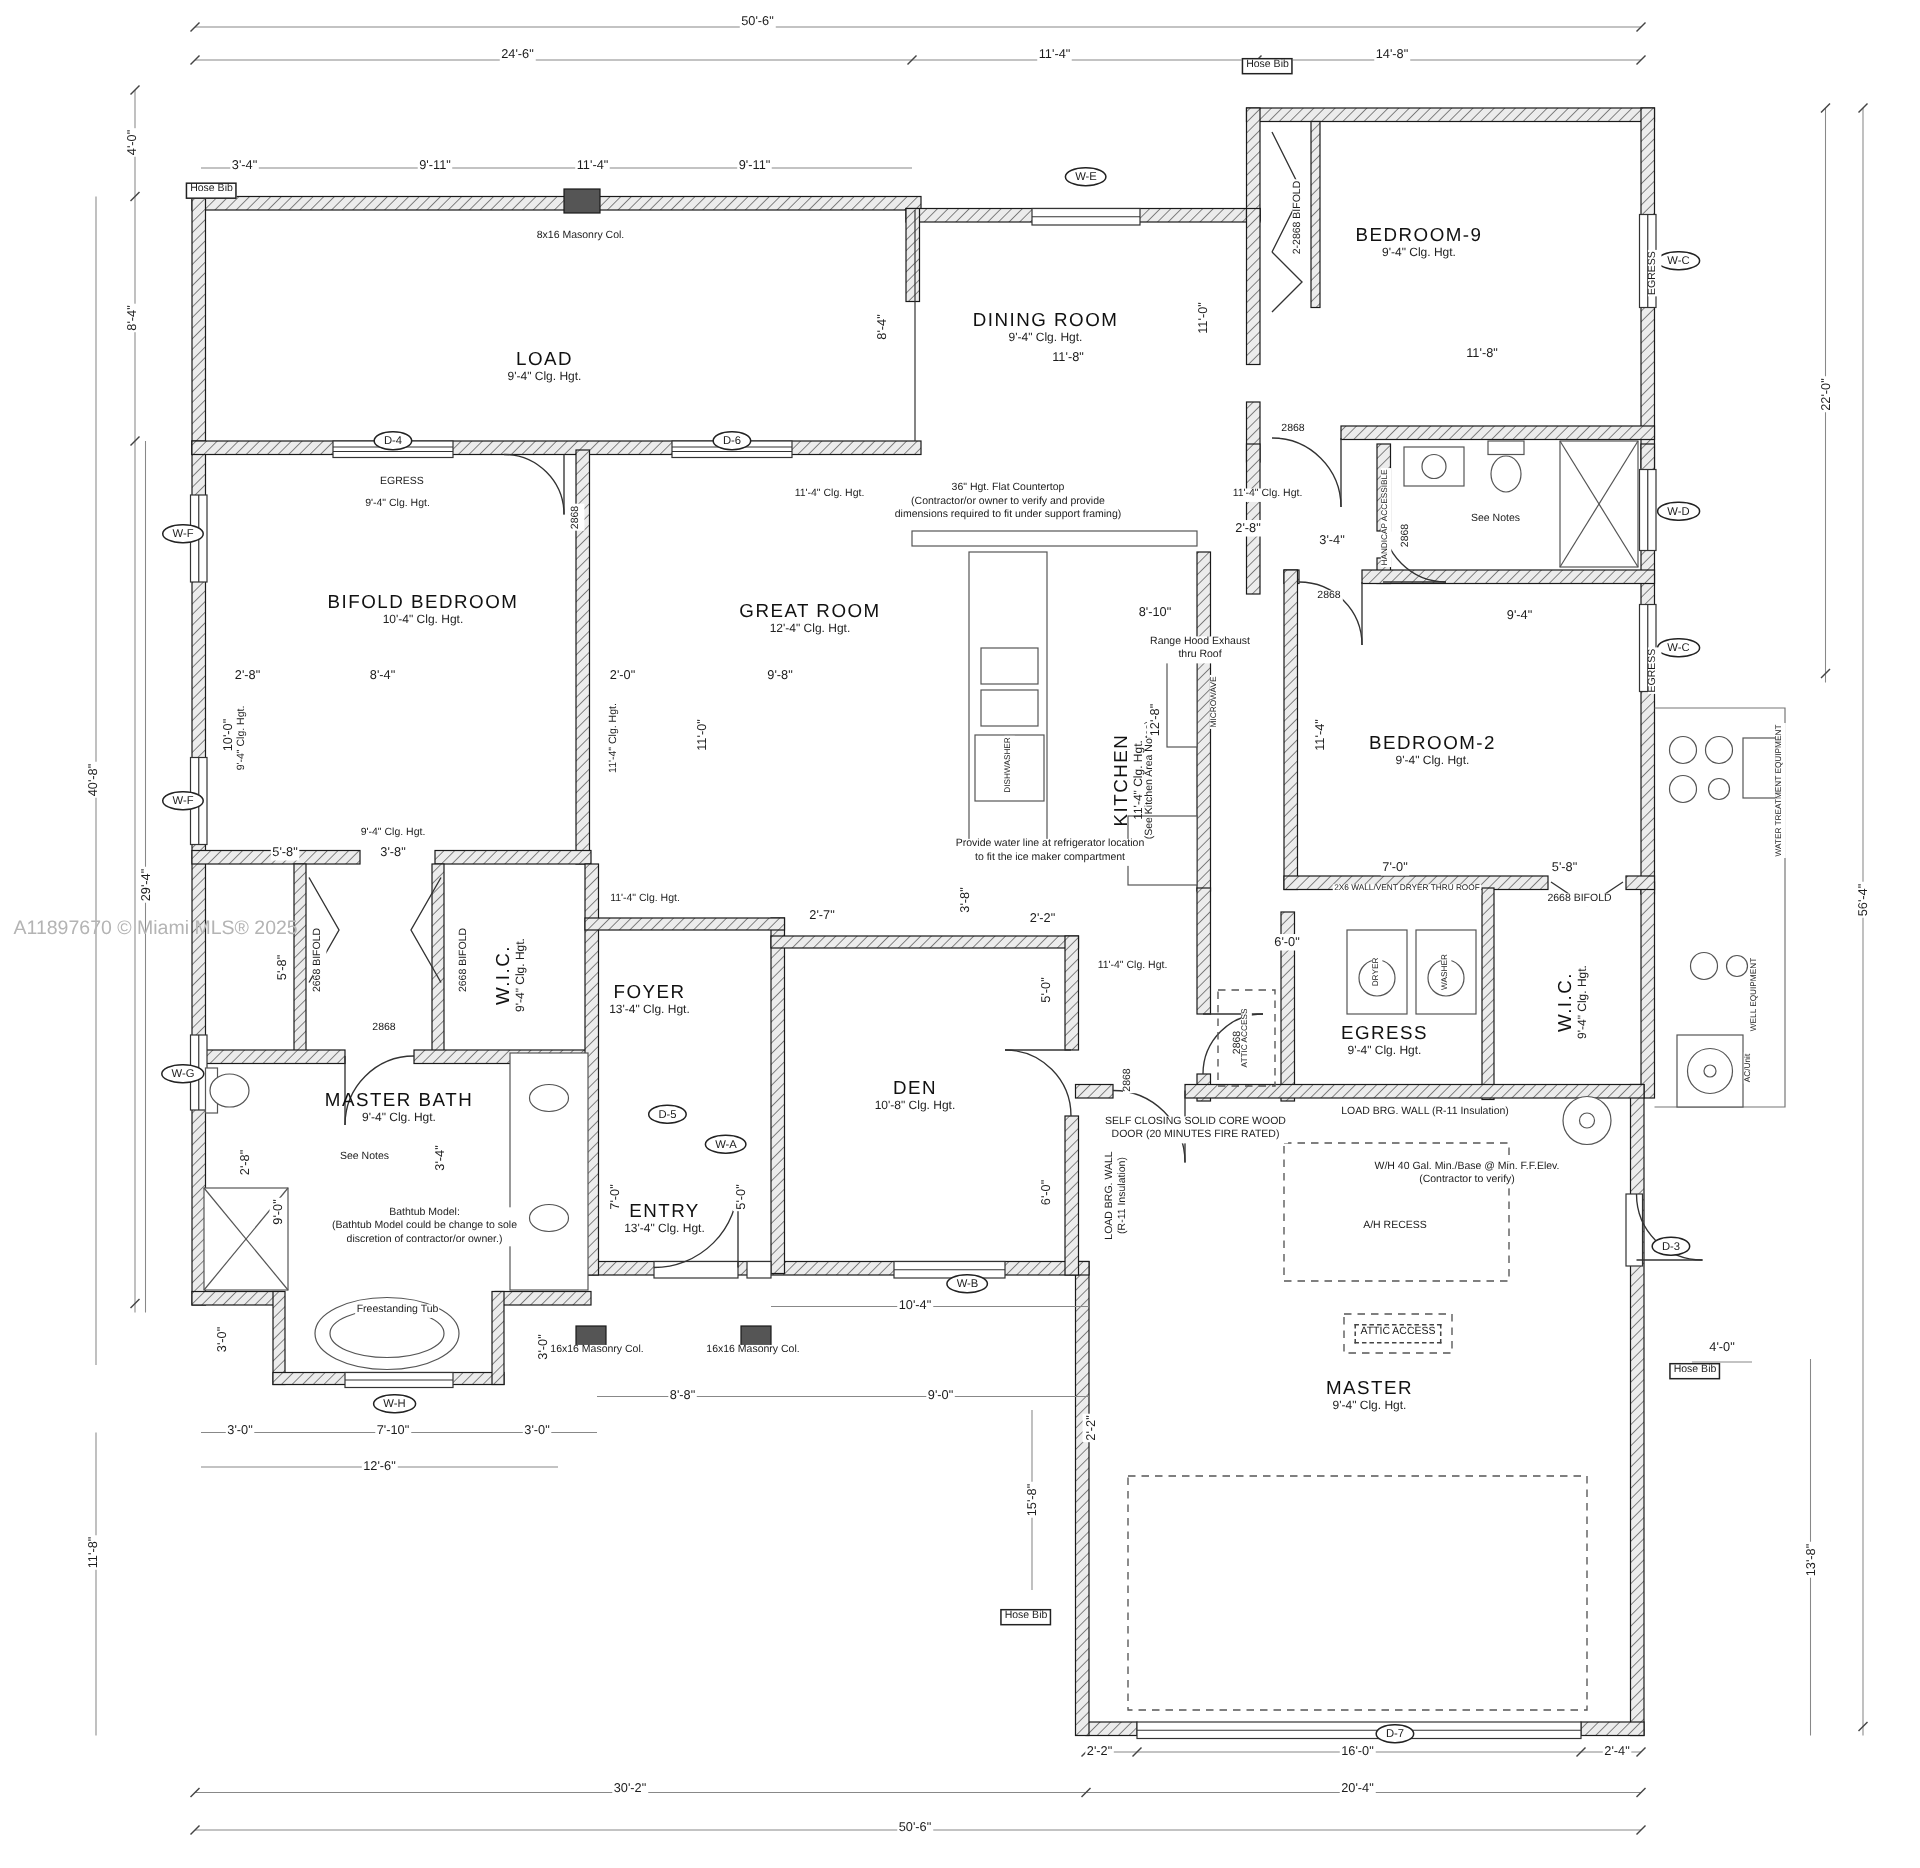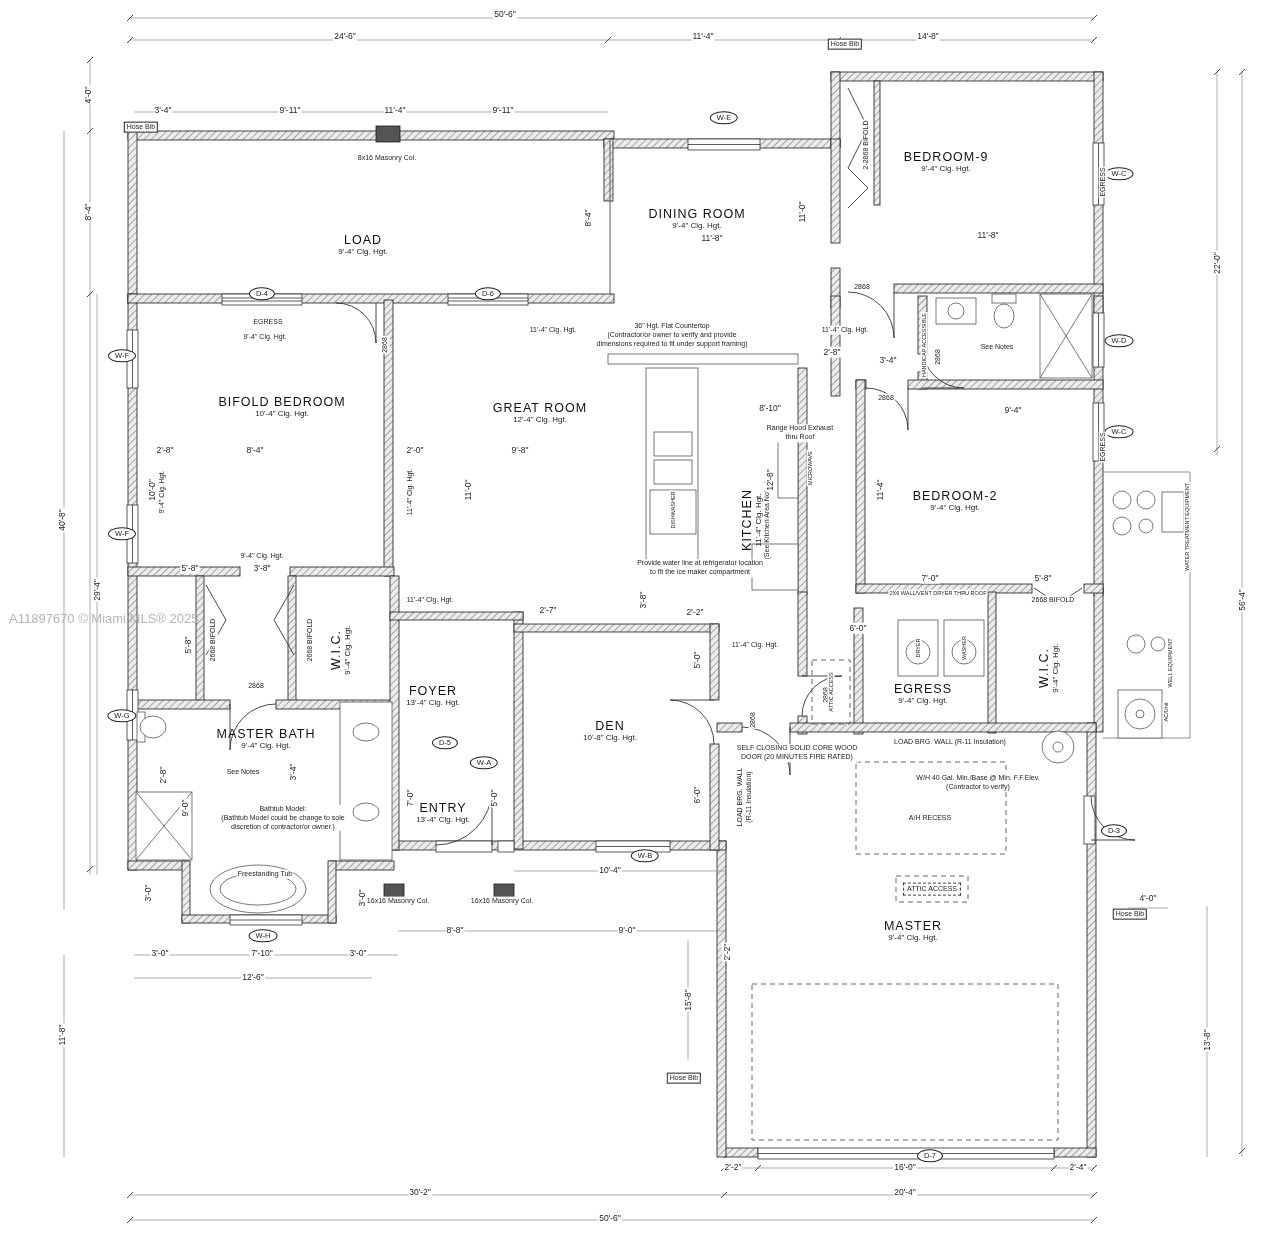--- a/index.html
+++ b/index.html
@@ -281,21 +281,21 @@
       <span class="rextra">(See Kitchen Area Notes)</span>
     </div>
 <div class="roomblk" style="left:955px;top:500px">
       <span class="rname">BEDROOM-2</span>
       <span class="rceil">9'-4" Clg. Hgt.</span>
     </div>
 <div class="roomblk V" style="left:340px;top:650px">
       <span class="rname">W.I.C.</span>
       <span class="rceil">9'-4" Clg. Hgt.</span>
     </div>
-<div class="roomblk" style="left:433px;top:695px">
+<div class="roomblk" style="left:433px;top:666px">
       <span class="rname">FOYER</span>
       <span class="rceil">13'-4" Clg. Hgt.</span>
     </div>
 <div class="roomblk" style="left:266px;top:738px">
       <span class="rname">MASTER BATH</span>
       <span class="rceil">9'-4" Clg. Hgt.</span>
     </div>
 <div class="roomblk" style="left:443px;top:812px">
       <span class="rname">ENTRY</span>
       <span class="rceil">13'-4" Clg. Hgt.</span>

